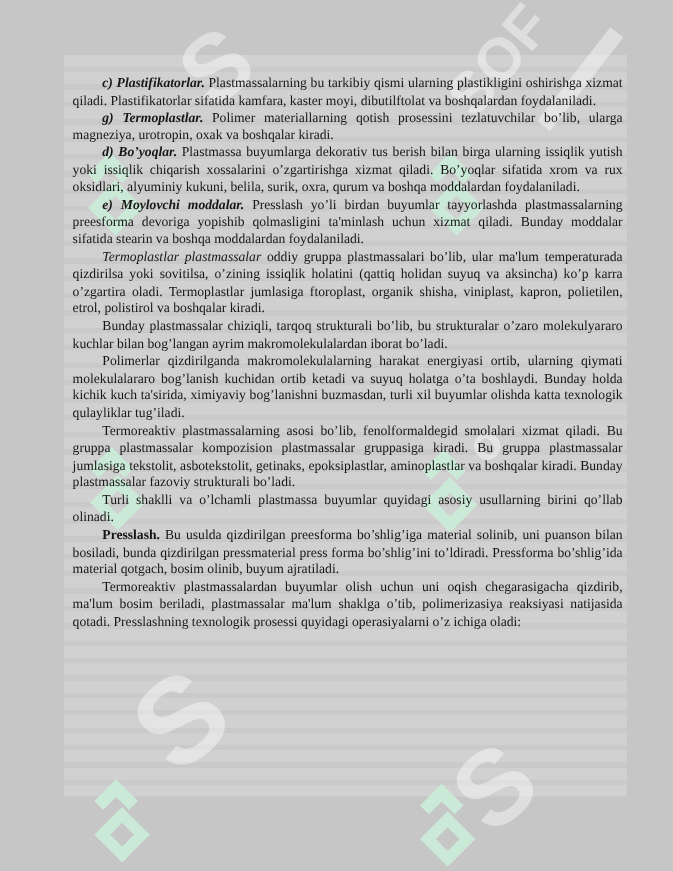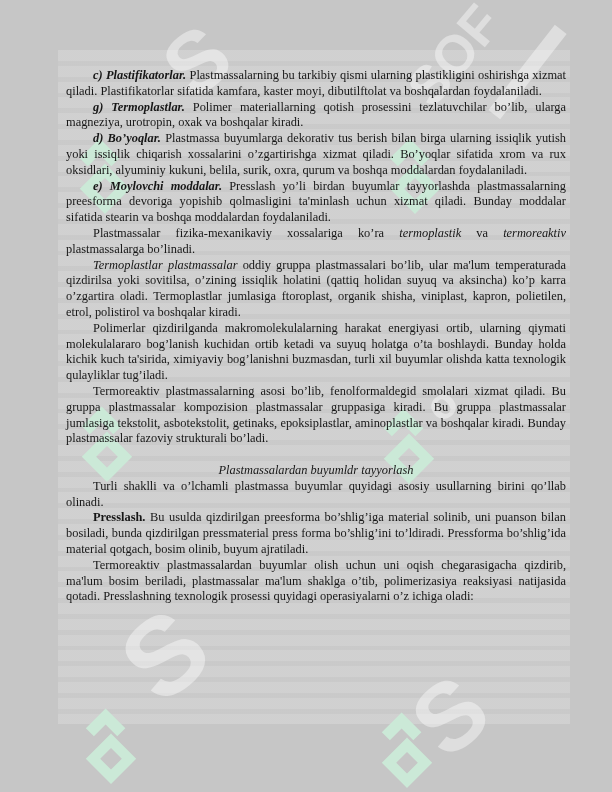--- a/index.html
+++ b/index.html
@@ -75,22 +75,21 @@
       <div class="ghost-bar" style="background: rgba(255, 255, 255, 0.42); left: 520px; top: 18px;"></div>
       <div class="ghost" style="color: rgba(255, 255, 255, 0.42); font-size: 44px; transform: rotate(-40deg); left: 428px; top: 382px;">o</div>
       <div class="ghost" style="color: rgba(255, 255, 255, 0.42); font-size: 110px; transform: rotate(-40deg); left: 128px; top: 600px;">S</div>
       <div class="ghost" style="color: rgba(255, 255, 255, 0.42); font-size: 96px; transform: rotate(-40deg); left: 418px; top: 668px;">S</div>
     </div>
   <div class="content" style="color: rgb(22, 22, 22);">
       <p class="para"><span class="bold italic">c) Plastifikatorlar.</span><span> Plastmassalarning bu tarkibiy qismi ularning plastikligini oshirishga xizmat qiladi. Plastifikatorlar sifatida kamfara, kaster moyi, dibutilftolat va boshqalardan foydalaniladi.</span></p>
       <p class="para"><span class="bold italic">g) Termoplastlar.</span><span> Polimer materiallarning qotish prosessini tezlatuvchilar bo’lib, ularga magneziya, urotropin, oxak va boshqalar kiradi.</span></p>
       <p class="para"><span class="bold italic">d) Bo’yoqlar.</span><span> Plastmassa buyumlarga dekorativ tus berish bilan birga ularning issiqlik yutish yoki issiqlik chiqarish xossalarini o’zgartirishga xizmat qiladi. Bo’yoqlar sifatida xrom va rux oksidlari, alyuminiy kukuni, belila, surik, oxra, qurum va boshqa moddalardan foydalaniladi.</span></p>
       <p class="para"><span class="bold italic">e) Moylovchi moddalar.</span><span> Presslash yo’li birdan buyumlar tayyorlashda plastmassalarning preesforma devoriga yopishib qolmasligini ta'minlash uchun xizmat qiladi. Bunday moddalar sifatida stearin va boshqa moddalardan foydalaniladi.</span></p>
-      <p class="para"><span>Plastmassalar fizika-mexanikaviy xossalariga ko’ra </span><span class="italic">termoplastik</span><span> va </span><span class="italic">termoreaktiv</span><span> plastmassalarga bo’linadi.</span></p>
       <p class="para"><span class="italic">Termoplastlar plastmassalar</span><span> oddiy gruppa plastmassalari bo’lib, ular ma'lum temperaturada qizdirilsa yoki sovitilsa, o’zining issiqlik holatini (qattiq holidan suyuq va aksincha) ko’p karra o’zgartira oladi. Termoplastlar jumlasiga ftoroplast, organik shisha, viniplast, kapron, polietilen, etrol, polistirol va boshqalar kiradi.</span></p>
+      <p class="para"><span>Bunday plastmassalar chiziqli, tarqoq strukturali bo’lib, bu strukturalar o’zaro molekulyararo kuchlar bilan bog’langan ayrim makromolekulalardan iborat bo’ladi.</span></p>
       <p class="para"><span>Polimerlar qizdirilganda makromolekulalarning harakat energiyasi ortib, ularning qiymati molekulalararo bog’lanish kuchidan ortib ketadi va suyuq holatga o’ta boshlaydi. Bunday holda kichik kuch ta'sirida, ximiyaviy bog’lanishni buzmasdan, turli xil buyumlar olishda katta texnologik qulayliklar tug’iladi.</span></p>
       <p class="para"><span>Termoreaktiv plastmassalarning asosi bo’lib, fenolformaldegid smolalari xizmat qiladi. Bu gruppa plastmassalar kompozision plastmassalar gruppasiga kiradi. Bu gruppa plastmassalar jumlasiga tekstolit, asbotekstolit, getinaks, epoksiplastlar, aminoplastlar va boshqalar kiradi. Bunday plastmassalar fazoviy strukturali bo’ladi.</span></p>
-      <p class="para center"><span class="italic">Plastmassalardan buyumldr tayyorlash</span></p>
       <p class="para"><span>Turli shaklli va o’lchamli plastmassa buyumlar quyidagi asosiy usullarning birini qo’llab olinadi.</span></p>
       <p class="para"><span class="bold">Presslash.</span><span> Bu usulda qizdirilgan preesforma bo’shlig’iga material solinib, uni puanson bilan bosiladi, bunda qizdirilgan pressmaterial press forma bo’shlig’ini to’ldiradi. Pressforma bo’shlig’ida material qotgach, bosim olinib, buyum ajratiladi.</span></p>
       <p class="para"><span>Termoreaktiv plastmassalardan buyumlar olish uchun uni oqish chegarasigacha qizdirib, ma'lum bosim beriladi, plastmassalar ma'lum shaklga o’tib, polimerizasiya reaksiyasi natijasida qotadi. Presslashning texnologik prosessi quyidagi operasiyalarni o’z ichiga oladi:</span></p>
     </div>
 </div>
 
 </body></html>

